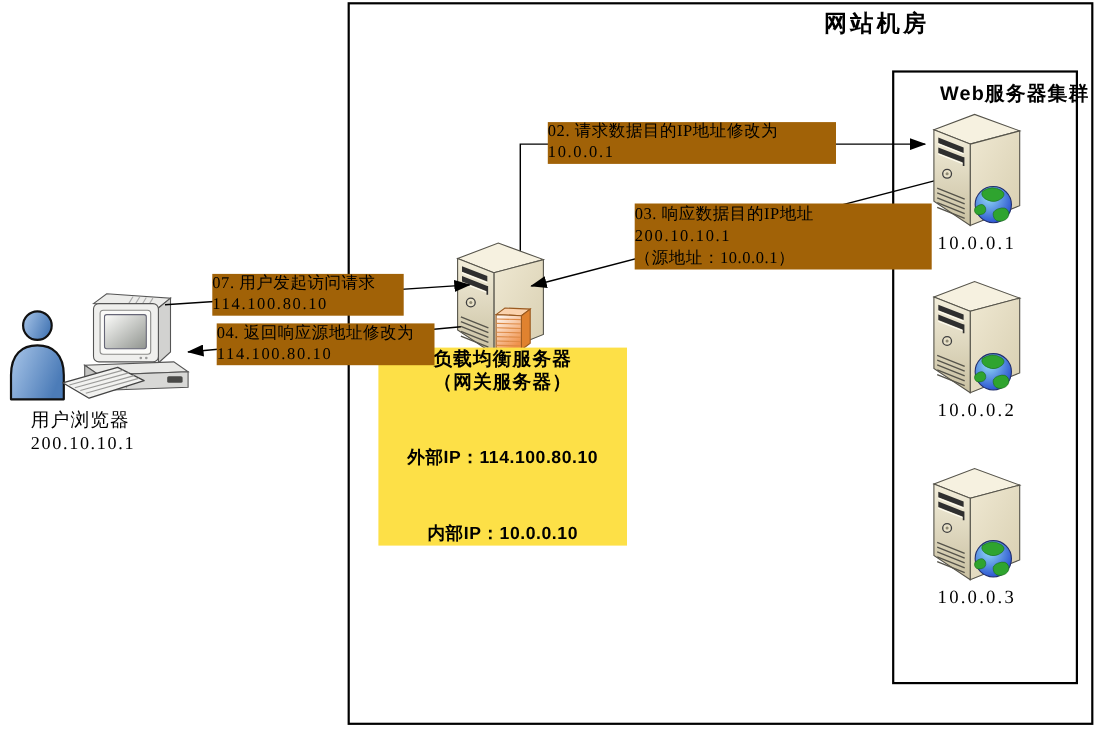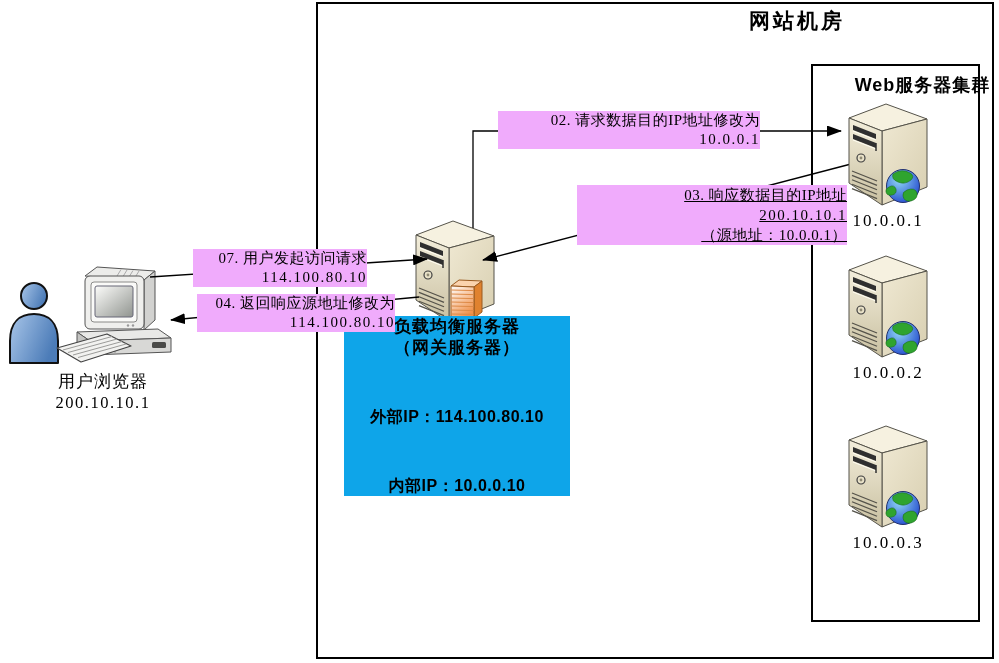--- a/index.html
+++ b/index.html
@@ -22,40 +22,40 @@
     font-weight:bold;font-size:18px;letter-spacing:1px;margin-left:27px;
   }
 
   .server-group{position:absolute;left:836px;width:104px;text-align:center;}
   .server-group svg{display:block;margin:0 auto;}
   .ip-label{font-size:17px;letter-spacing:2px;margin-top:2px;white-space:nowrap;}
 
   #lb-icon{position:absolute;left:413px;top:218px;}
   #lb-caption{
     position:absolute;left:344px;top:316px;width:226px;text-align:center;
-    background:#0ea5e9;line-height:21px;
+    background:#fde047;line-height:21px;
   }
   .lb-t1{font-weight:bold;font-size:17px;letter-spacing:1px;}
   .lb-t2{font-weight:bold;font-size:16px;letter-spacing:0.5px;margin-top:48px;}
 
   #person-icon{position:absolute;left:6px;top:281px;}
   #pc-icon{position:absolute;left:55px;top:262px;}
   #client-label{
-    position:absolute;left:28px;top:371px;width:150px;text-align:center;line-height:21px;
+    position:absolute;left:28px;top:371px;width:150px;text-align:left;line-height:21px;
   }
   .client-name{font-size:17px;letter-spacing:1px;}
   .num{letter-spacing:1.5px;}
 
   .flow{
-    position:absolute;text-align:right;background:#f0abfc;
+    position:absolute;text-align:left;background:#a16207;
     font-size:15px;line-height:19px;letter-spacing:0.5px;white-space:nowrap;
   }
   #flow-01{left:193px;top:249px;width:174px;}
   #flow-02{left:498px;top:111px;width:262px;}
-  #flow-03{left:577px;top:185px;width:270px;line-height:20px;text-decoration:underline;}
+  #flow-03{left:577px;top:185px;width:270px;line-height:20px;}
   #flow-04{left:197px;top:294px;width:198px;}
 
   #connectors{position:absolute;left:0;top:0;pointer-events:none;}
   #defs-svg{position:absolute;width:0;height:0;}
   .flow, #lb-caption, #client-label, .server-group, #page-title, #cluster-title{z-index:5;}
   #connectors{z-index:4;}
   .icon-layer{z-index:3;}
 </style>
 </head>
 <body>

